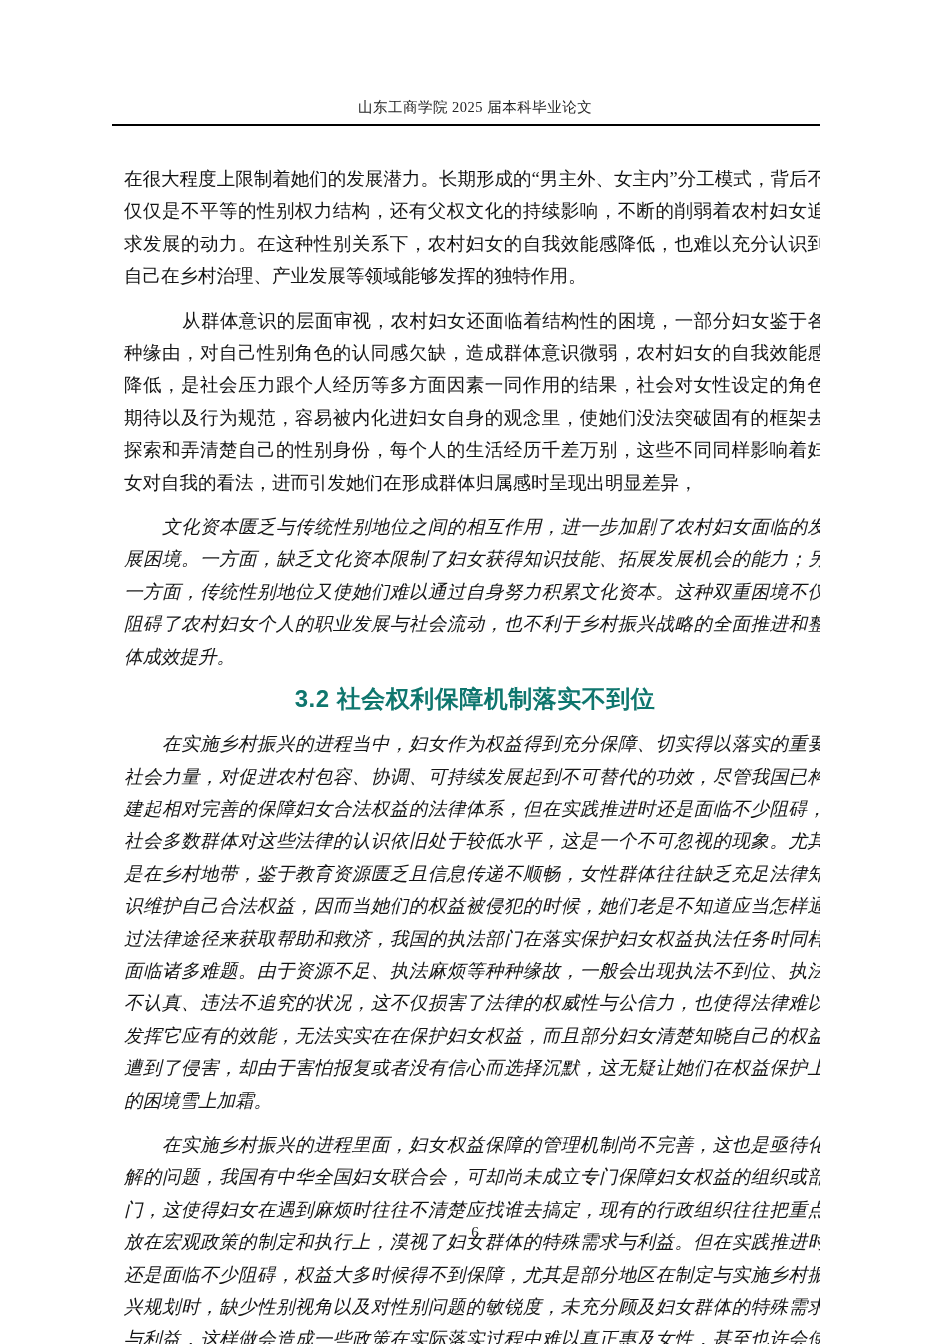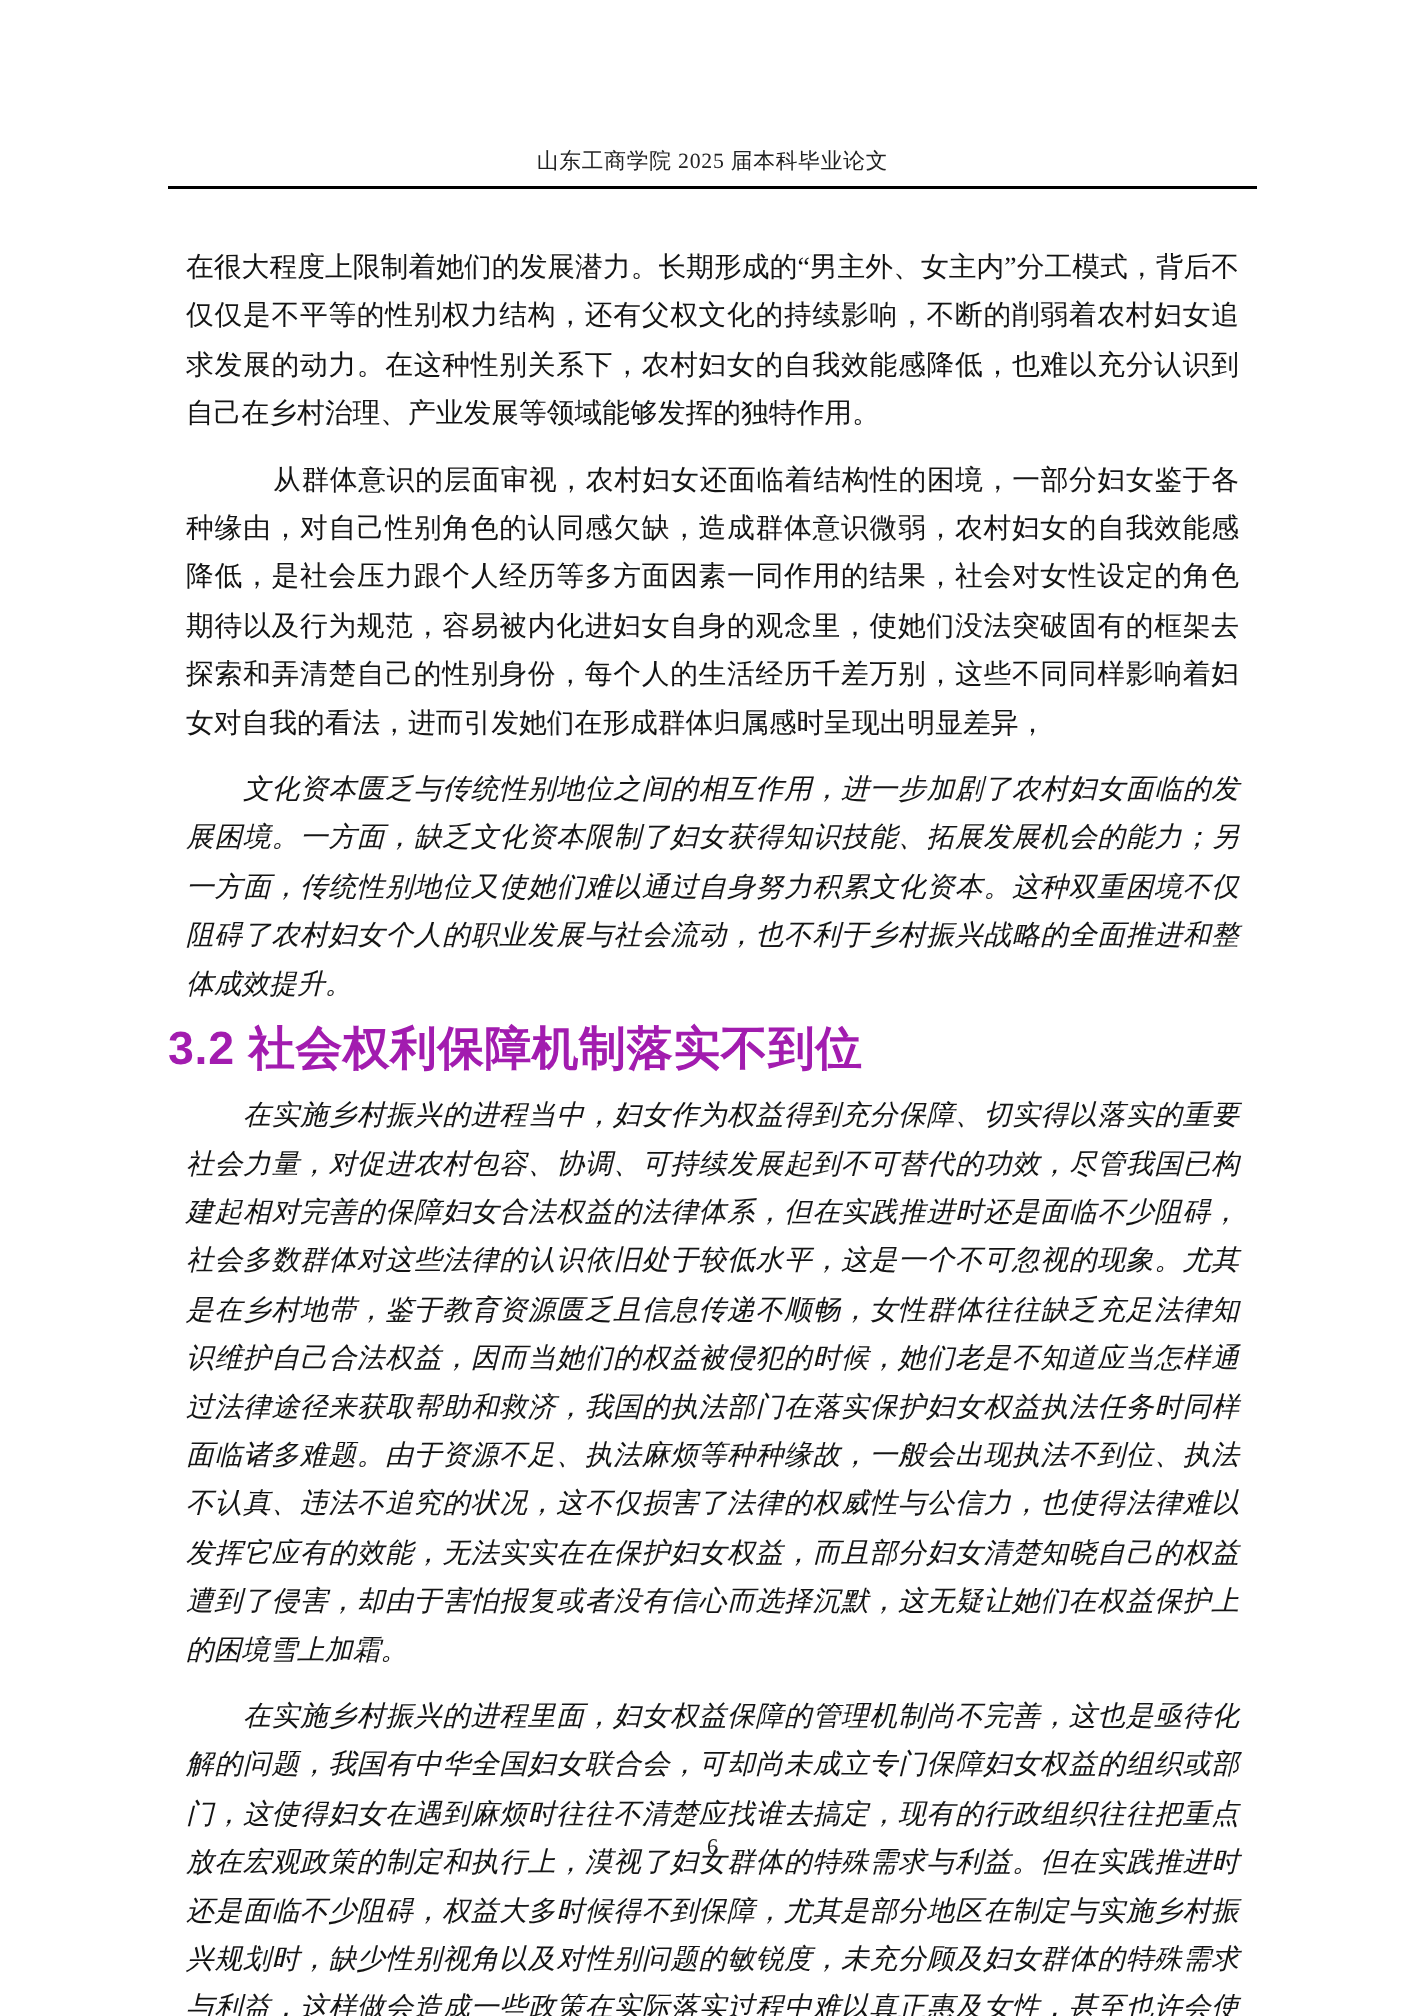--- a/index.html
+++ b/index.html
@@ -8,21 +8,20 @@
     background: #ffffff;
   }
   .page {
     position: relative;
     width: 820px;
     height: 1344px;
     background: #ffffff;
     font-family: "Liberation Serif", "DejaVu Serif", serif;
     color: #141414;
     overflow: hidden;
-    padding-left: 40px;
   }
   .page-header {
     position: absolute;
     top: 98px;
     left: 112px;
     width: 726px;
     text-align: center;
     font-size: 14.5px;
     color: #222222;
     padding-bottom: 7px;
@@ -43,25 +42,25 @@
   }
   .content p {
     margin: 12px;
     padding: 0;
   }
   .indent-2 { text-indent: 38px; font-style: italic; }
   .indent-3 { text-indent: 58px; }
   .section-heading {
     font-family: "Liberation Sans", "DejaVu Sans", sans-serif;
     font-weight: bold;
-    font-size: 31px;
+    font-size: 24px;
     line-height: 28px;
-    color: #a21caf;
+    color: #0f766e;
     margin: 11px 0 15px 0;
-    text-align: left;
+    text-align: center;
     text-indent: 0;
     letter-spacing: 0.5px;
   }
   .page-footer {
     position: absolute;
     top: 1224px;
     left: 112px;
     width: 726px;
     text-align: center;
     font-size: 15px;

